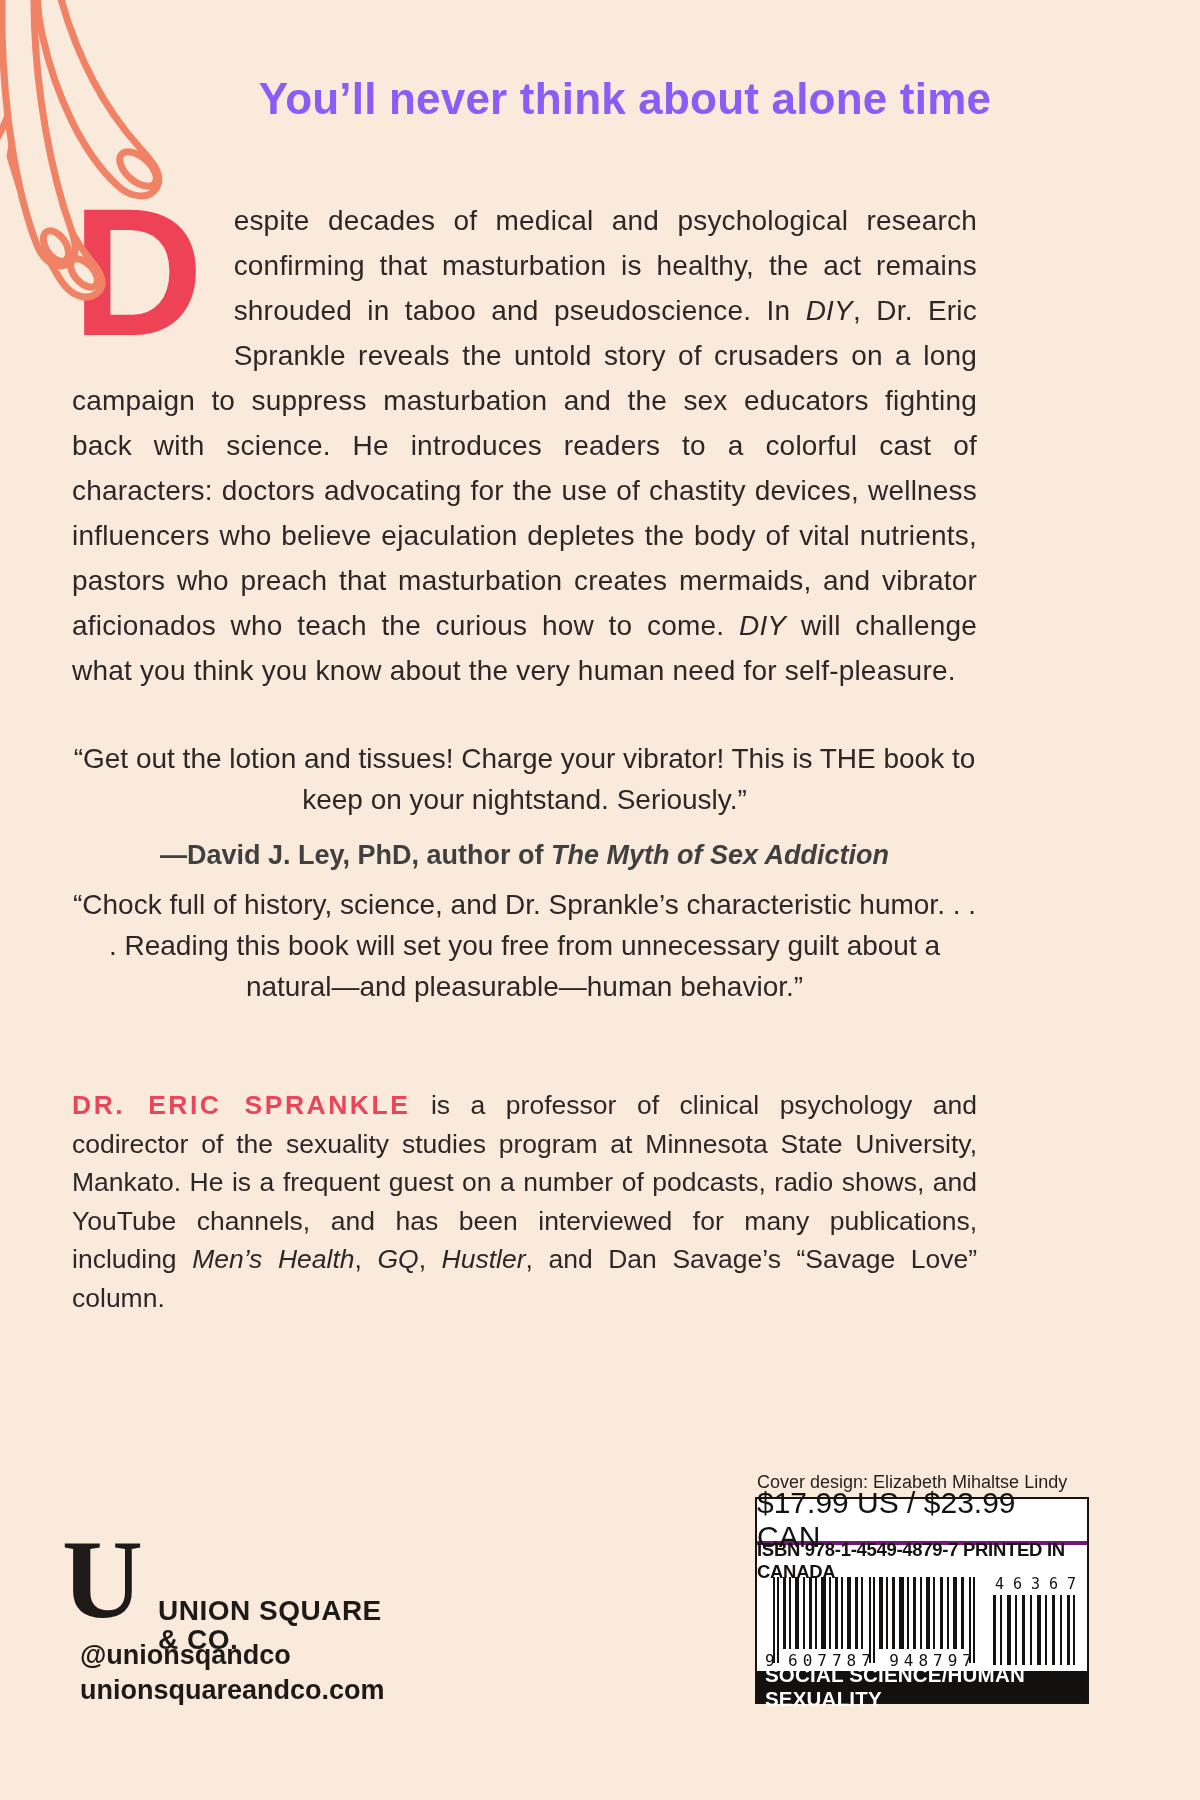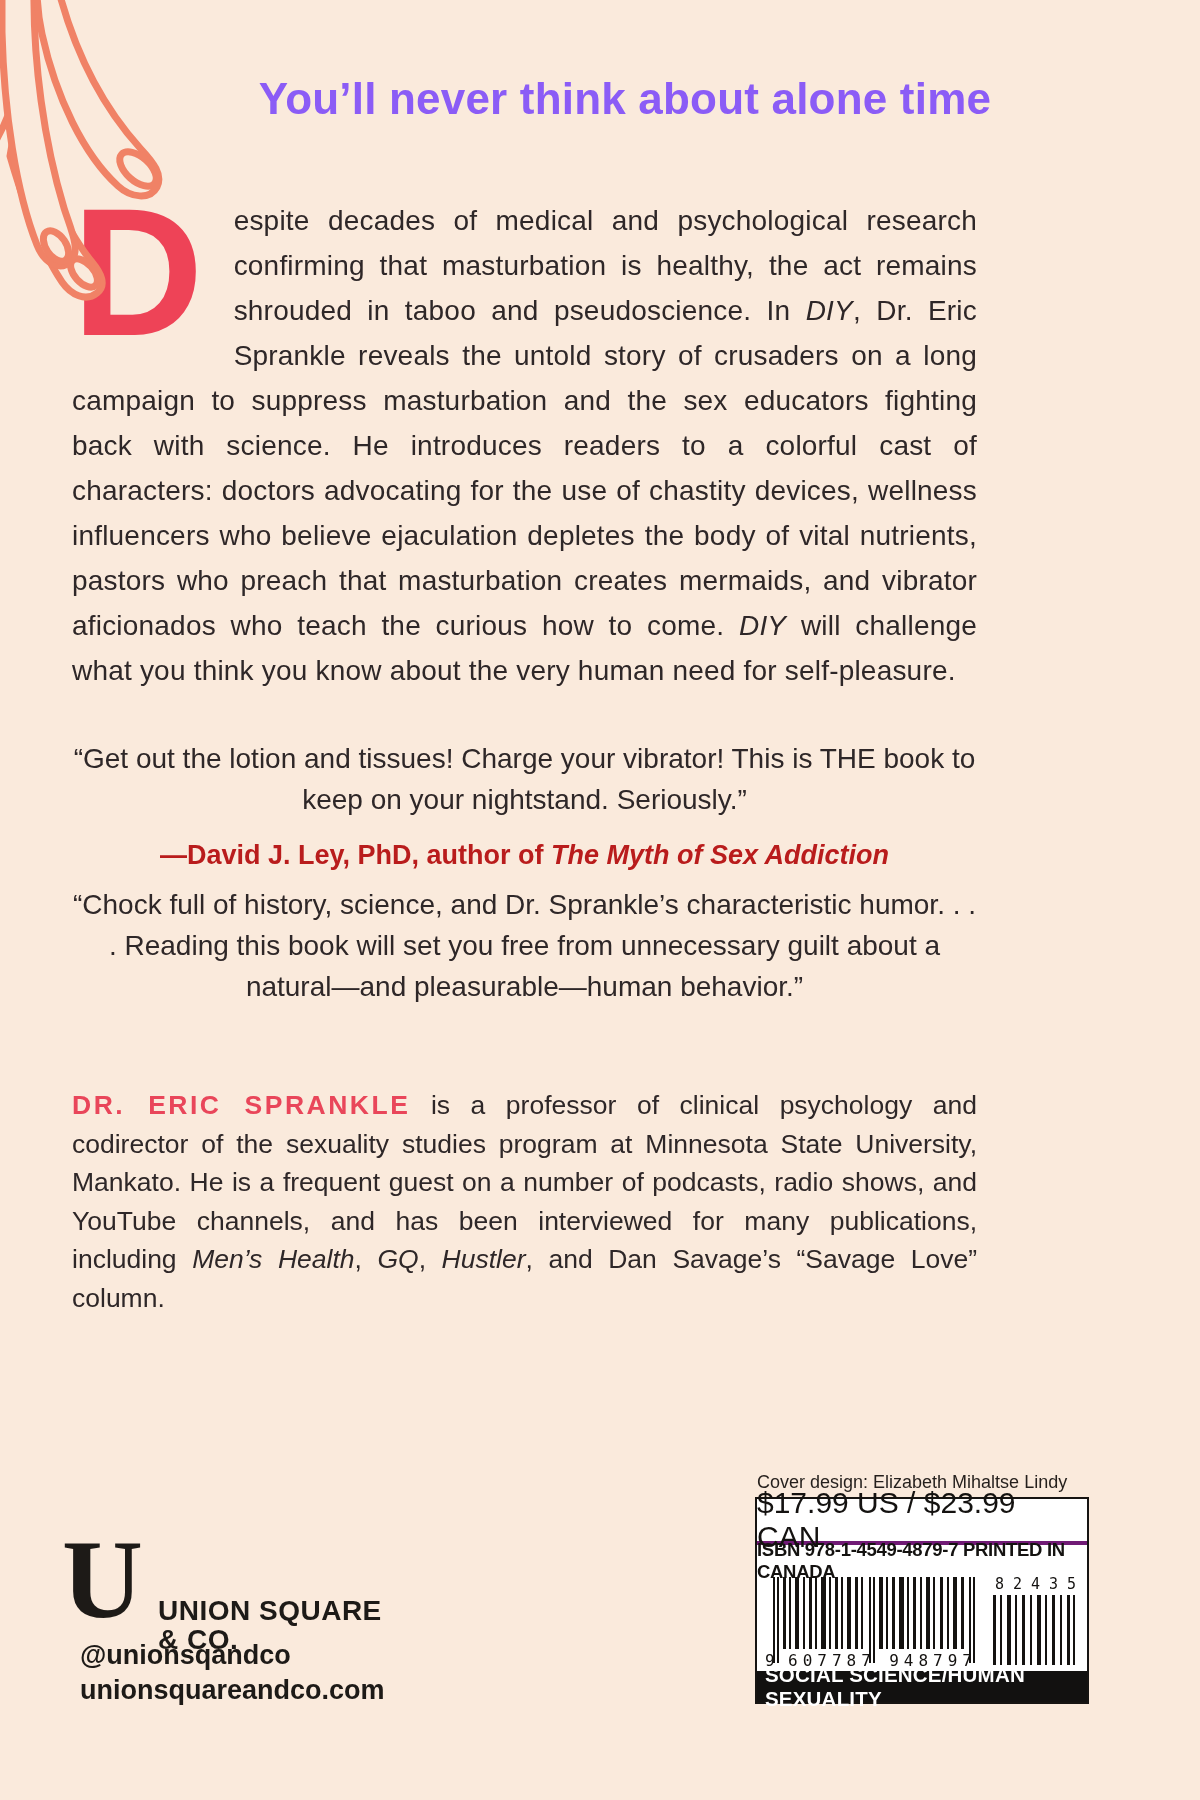--- a/index.html
+++ b/index.html
@@ -42,21 +42,21 @@
     margin:6px 30px 0 0;
   }
   .it { font-style:italic; }
 
   
   .quote { left:72px; width:905px; text-align:center; font-size:28px; line-height:41px; }
   .quote-1 { top:738px; }
   .quote-2 { top:884px; }
   .attribution {
     margin-top:15px;
-    color:#b91c1c;
+    color:#404040;
     font-weight:bold;
     font-size:27px;
   }
 
   
   .bio {
     top:1086px; left:72px; width:905px;
     font-size:26.5px;
     line-height:38.5px;
     text-align:justify;
@@ -250,17 +250,17 @@
           <rect x="74" width="3" height="70"></rect>
           <rect x="80" width="2" height="70"></rect>
       </g>
     </svg>
     <div class="ean-digits">
       <span>9</span>
       <span style="letter-spacing:5px;">607787</span>
       <span style="letter-spacing:5px;">948797</span>
     </div>
     <div class="addon-digits">
-      <span style="letter-spacing:9px;">82435</span>
+      <span style="letter-spacing:9px;">46367</span>
     </div>
   </div>
   <div class="category-bar">SOCIAL SCIENCE/HUMAN SEXUALITY</div>
 </div>
 
 </body></html>

